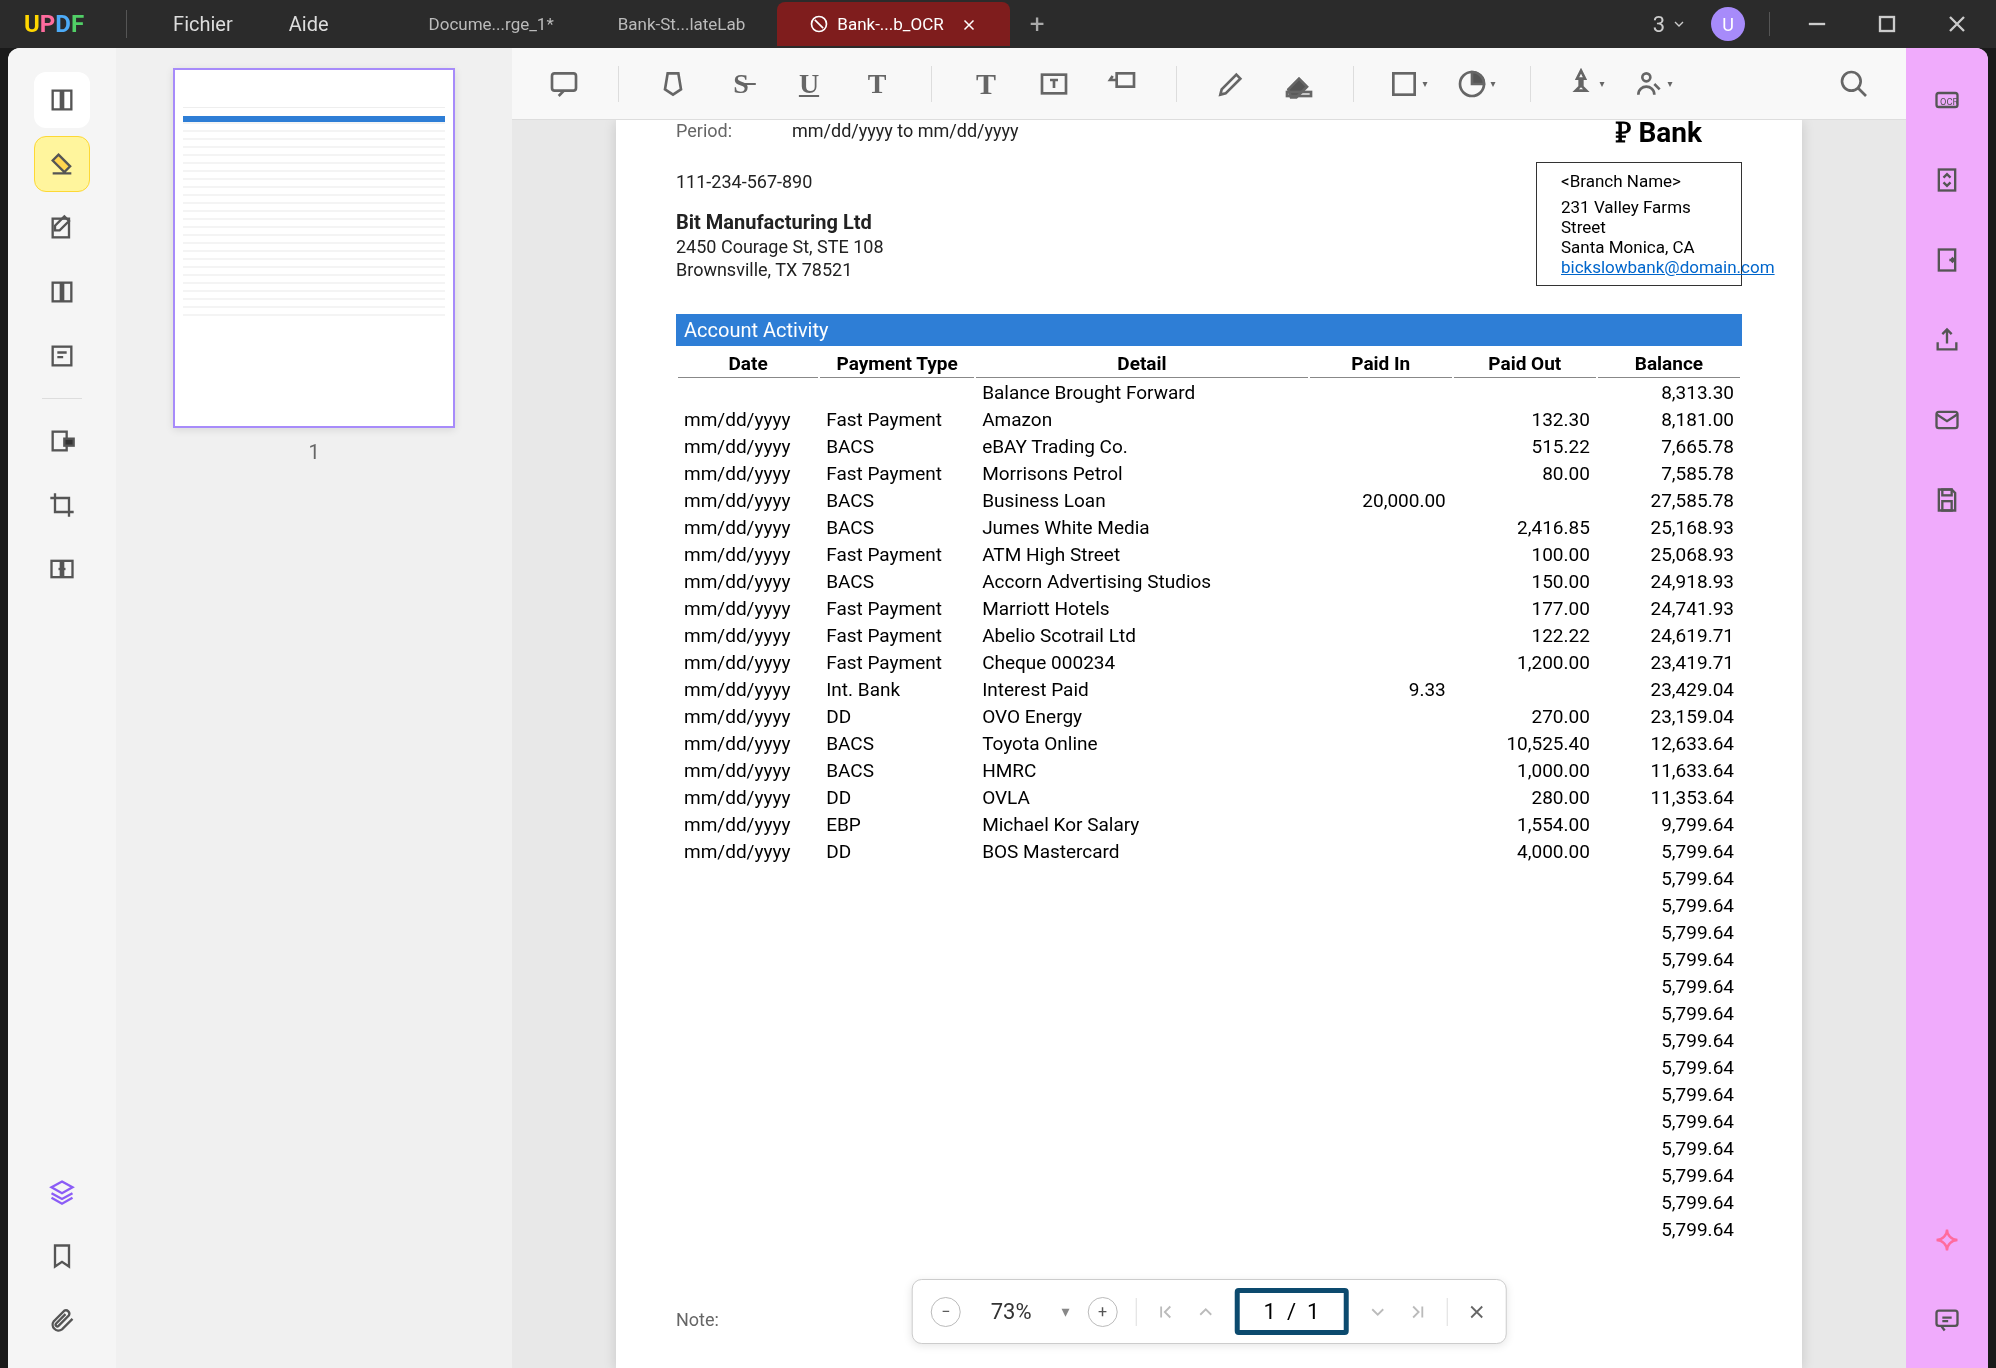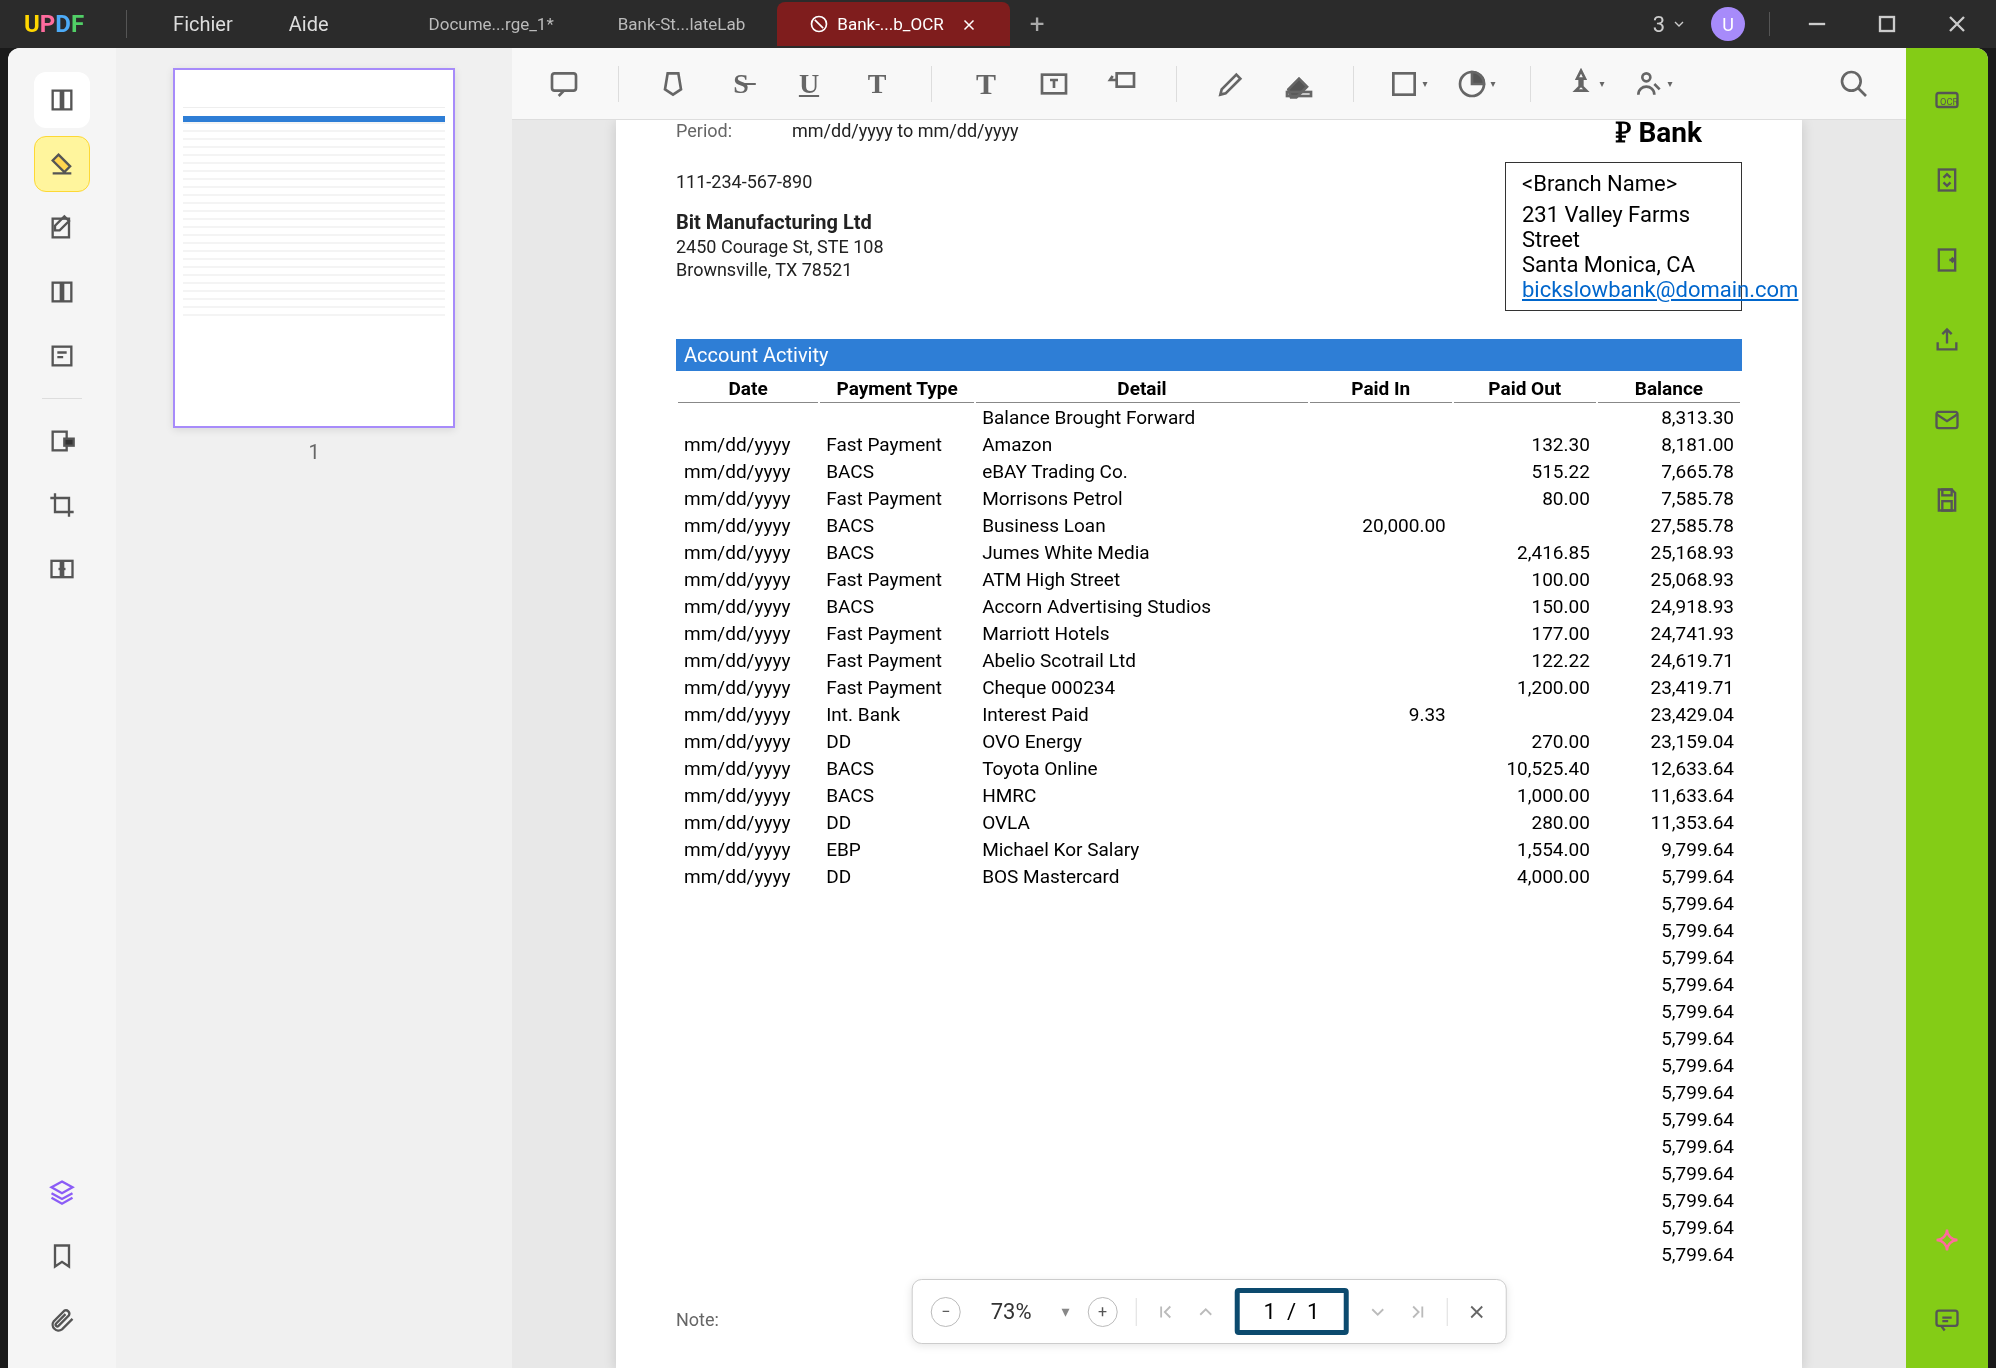--- a/index.html
+++ b/index.html
@@ -33,36 +33,36 @@
 .tb-btn{width:44px;height:44px;display:flex;align-items:center;justify-content:center;cursor:pointer;color:#666;border-radius:6px}
 .tb-sep{width:1px;height:36px;background:#ddd;margin:0 8px}
 .doc-area{flex:1;overflow:auto;display:flex;justify-content:center;padding:0}
 .page{width:1186px;background:#fff;box-shadow:0 2px 12px rgba(0,0,0,0.15);padding:0 60px;position:relative}
 .doc-header{display:flex;justify-content:space-between;padding-top:0}
 .doc-left{font-size:18px;color:#222}
 .period-row{display:flex;gap:60px;margin-bottom:26px}
 .period-label{color:#666}
 .company{font-weight:bold;font-size:20px;margin-top:18px}
 .addr{font-size:18px;margin-top:2px}
-.branch-box{border:1px solid #333;padding:8px 16px;width:237px;font-size:22px}
+.branch-box{border:1px solid #333;padding:8px 24px;width:206px;font-size:17px}
 .branch-name{margin-bottom:6px}
 .branch-link{color:#0066cc;text-decoration:underline}
 .bank-logo{font-size:28px;font-weight:bold;position:absolute;top:-8px;right:100px}
 .activity-header{background:#2e7ed6;color:#fff;padding:4px 8px;font-size:20px;margin-top:28px}
 .tbl{width:100%;font-size:19px;margin-top:2px}
 .tbl th{font-weight:bold;padding:2px 6px;text-align:center;border-bottom:1px solid #888}
 .tbl td{padding:1px 6px}
 .tbl .num{text-align:right}
 .bottom-bar{position:absolute;bottom:24px;left:50%;transform:translateX(-50%);background:#fff;border:1px solid #ccc;border-radius:10px;padding:8px 18px;display:flex;align-items:center;gap:18px;box-shadow:0 2px 8px rgba(0,0,0,0.1)}
 .bb-btn{width:30px;height:30px;border:1px solid #bbb;border-radius:50%;display:flex;align-items:center;justify-content:center;cursor:pointer;color:#555}
 .zoom-val{font-size:22px;color:#333;padding:0 12px}
 .page-box{border:5px solid #0c4a6e;border-radius:4px;padding:6px 24px;font-size:22px}
 .bb-sep{width:1px;height:28px;background:#ddd}
 .note-label{position:absolute;bottom:38px;left:60px;font-size:18px;color:#666}
-.sidebar-right{width:82px;background:#84cc16;display:flex;flex-direction:column;align-items:center;padding-top:24px;gap:24px}
+.sidebar-right{width:82px;background:#f0abfc;display:flex;flex-direction:column;align-items:center;padding-top:24px;gap:24px}
 svg{width:28px;height:28px;stroke:currentColor;fill:none;stroke-width:2}
 .toolbar svg{width:32px;height:32px}
 </style>
 </head>
 <body>
 
 <div class="titlebar">
   <div class="logo"><span class="u">U</span><span class="p">P</span><span class="d">D</span><span class="f">F</span></div>
   <div class="logo-divider"></div>
   <div class="menu-item">Fichier</div>

